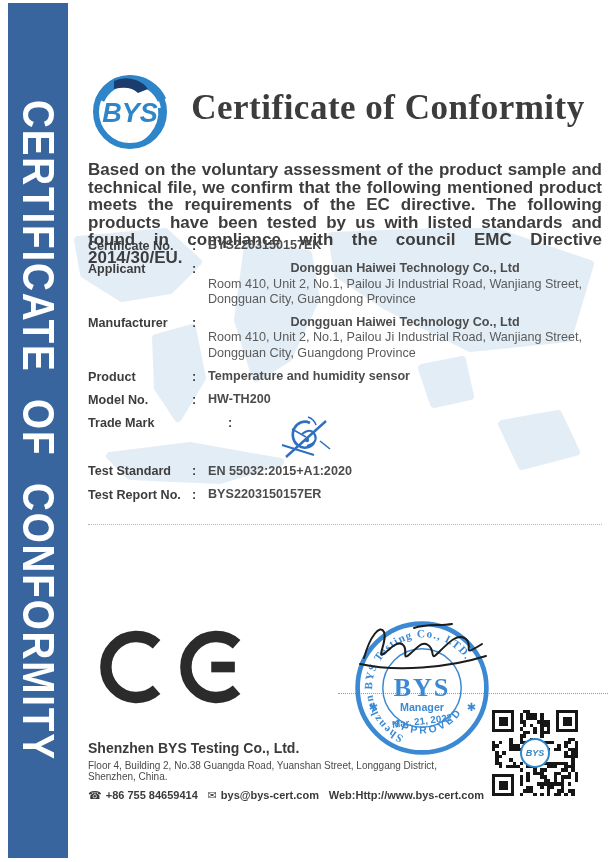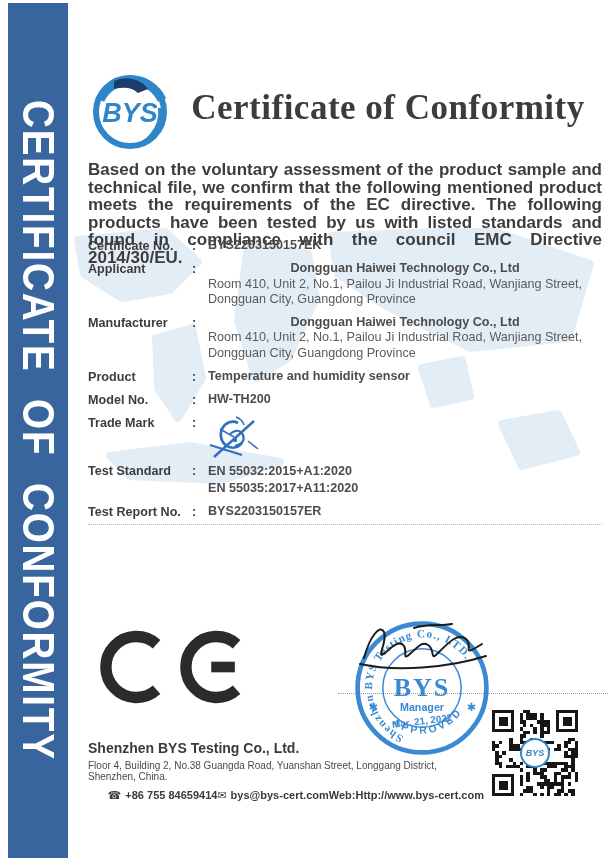--- a/index.html
+++ b/index.html
@@ -35,21 +35,21 @@
   
   .fields{position:absolute;left:88px;top:238px;width:514px;z-index:2;}
   .frow{display:flex;align-items:flex-start;margin-bottom:7px;}
   .flabel{width:104px;font-size:12.6px;font-weight:bold;color:#3d3d3d;line-height:16px;flex:none;}
   .fcolon{width:16px;font-size:12.6px;font-weight:bold;color:#3d3d3d;line-height:16px;flex:none;}
   .fval{flex:1;font-size:12.6px;line-height:15.6px;}
   .v-bold{font-weight:bold;color:#4c4c4c;}
   .v-company{font-weight:bold;color:#4c4c4c;text-align:center;}
   .v-addr{font-weight:normal;color:#5b5b5b;}
   .row-ts .fval div{line-height:17px;font-weight:bold;color:#4c4c4c;}
-  .row-tm{margin-bottom:2px;}
+  .row-tm{margin-bottom:2px;gap:36px;}
   .row-tm .fval{height:46px;}
   
   .sep{position:absolute;left:88px;top:524px;width:514px;border-top:1px dotted #b4b4b4;z-index:2;}
   .statement{
     position:absolute;left:88px;top:534px;width:514px;z-index:2;margin:0;
     font-size:12.6px;font-weight:bold;color:#3d3d3d;line-height:17.8px;text-align:justify;
   }
   
   .ce{position:absolute;left:100px;top:630px;z-index:2;}
   .stamp-dotline{position:absolute;left:338px;top:693px;width:270px;border-top:1px dotted #9a9a9a;z-index:1;}
@@ -66,21 +66,21 @@
   .qr-logo{
     position:absolute;left:28px;top:28px;width:30px;height:30px;border-radius:50%;
     background:#fff;border:2px solid #2f87ca;box-sizing:border-box;
     display:flex;align-items:center;justify-content:center;
     font-size:9px;font-weight:bold;font-style:italic;color:#2f87ca;
   }
   
   .footer{position:absolute;left:88px;top:740px;width:396px;z-index:2;}
   .f-company{font-size:14px;font-weight:bold;color:#3a3a3a;margin-bottom:4px;}
   .f-addr{font-size:10px;color:#4a4a4a;margin-bottom:7px;}
-  .f-contacts{display:flex;justify-content:flex-end;font-size:11px;font-weight:bold;color:#3a3a3a;}
+  .f-contacts{display:flex;justify-content:space-between;font-size:11px;font-weight:bold;color:#3a3a3a;}
   .f-contacts .ic{margin-right:4px;font-weight:normal;}
 </style>
 </head>
 <body>
 
 <div class="page">
 
   <div class="sideband">
     <span>CERTIFICATE OF CONFORMITY</span>
   </div>
@@ -167,21 +167,20 @@
           <circle cx="27" cy="25" r="2.2" fill="#2f6fc0"></circle>
         </svg>
       </div>
     </div>
 
     <div class="frow row-ts">
       <div class="flabel">Test Standard</div>
       <div class="fcolon">:</div>
       <div class="fval">
         <div>EN 55032:2015+A1:2020</div>
-        <div>EN 55035:2017+A11:2020</div>
       </div>
     </div>
 
     <div class="frow">
       <div class="flabel">Test Report No.</div>
       <div class="fcolon">:</div>
       <div class="fval v-bold">BYS2203150157ER</div>
     </div>
   </div>
 

